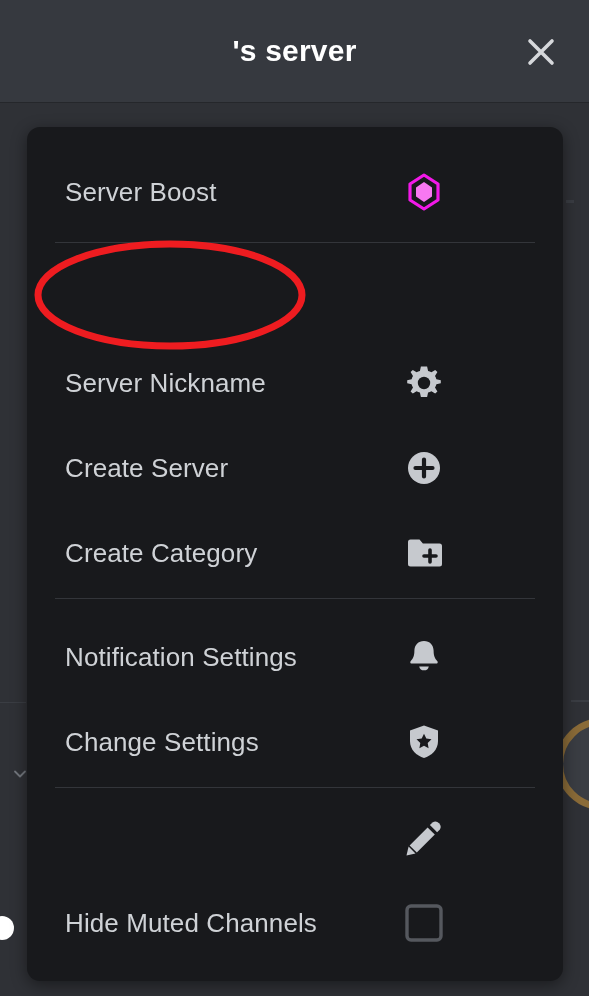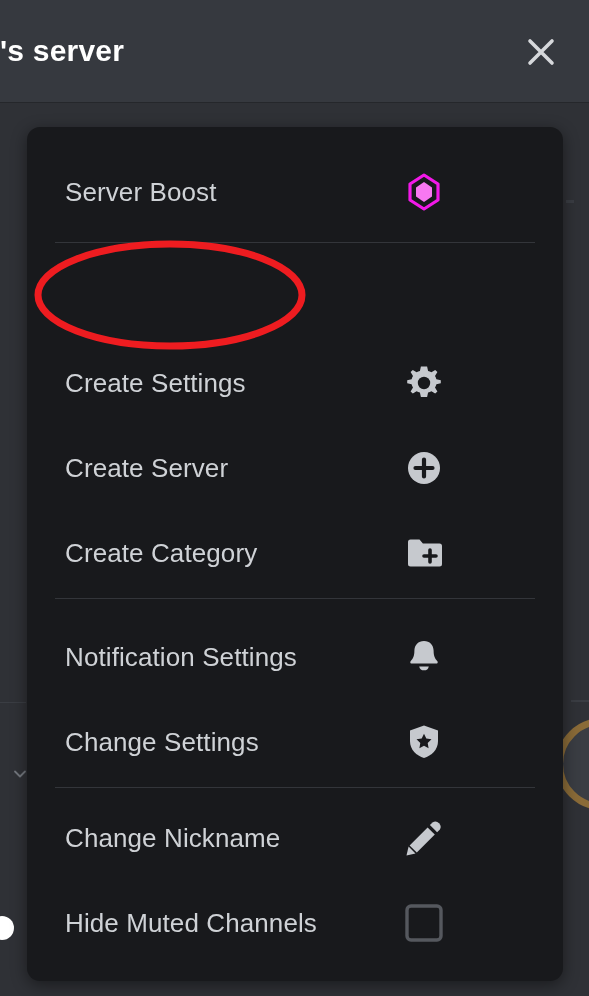--- a/index.html
+++ b/index.html
@@ -101,21 +101,21 @@
     height: 103px;
     background: #36393f;
     border-bottom: 1px solid #25272b;
     box-sizing: border-box;
   }
   .header-title {
     position: absolute;
     left: 0;
     right: 0;
     top: 31px;
-    text-align: left;
+    text-align: center;
     color: #ffffff;
     font-size: 30px;
     font-weight: 700;
     letter-spacing: 0.2px;
     line-height: 40px;
   }
   .header-close {
     position: absolute;
     right: 26px;
     top: 30px;
@@ -230,21 +230,21 @@
       <span class="menu-icon">
         <svg width="34" height="38" viewBox="0 0 34 38" aria-hidden="true">
           <path d="M17 2 L31 11 L31 27 L17 36 L3 27 L3 11 Z" fill="none" stroke="#f218e8" stroke-width="3.2" stroke-linejoin="round"></path>
           <path d="M17 9 L25 14.5 L25 23.5 L17 29 L9 23.5 L9 14.5 Z" fill="#f878f2"></path>
         </svg>
       </span>
     </div>
 
 
     <div class="menu-item" style="top:223px">
-      <span class="menu-label">Create Settings</span>
+      <span class="menu-label">Server Nickname</span>
       <span class="menu-icon">
         <svg width="36" height="36" viewBox="0 0 36 36" aria-hidden="true">
           <path fill="#c6c9ce" d="M18 1.5 l3.1 0 1 4.4 a12.7 12.7 0 0 1 3.3 1.4 l3.8 -2.4 2.2 2.2 -2.4 3.8 a12.7 12.7 0 0 1 1.4 3.3 l4.4 1 0 3.1 -4.4 1 a12.7 12.7 0 0 1 -1.4 3.3 l2.4 3.8 -2.2 2.2 -3.8 -2.4 a12.7 12.7 0 0 1 -3.3 1.4 l-1 4.4 -3.1 0 -3.1 0 -1 -4.4 a12.7 12.7 0 0 1 -3.3 -1.4 l-3.8 2.4 -2.2 -2.2 2.4 -3.8 a12.7 12.7 0 0 1 -1.4 -3.3 l-4.4 -1 0 -3.1 4.4 -1 a12.7 12.7 0 0 1 1.4 -3.3 l-2.4 -3.8 2.2 -2.2 3.8 2.4 a12.7 12.7 0 0 1 3.3 -1.4 l1 -4.4 z"></path>
           <circle cx="18" cy="18" r="6.2" fill="#18191c"></circle>
         </svg>
       </span>
     </div>
 
     <div class="menu-item" style="top:308px">
       <span class="menu-label">Create Server</span>
@@ -280,21 +280,20 @@
       <span class="menu-label">Change Settings</span>
       <span class="menu-icon">
         <svg width="32" height="36" viewBox="0 0 32 36" aria-hidden="true">
           <path fill="#c6c9ce" d="M16 1.5 L30 6.5 L30 17 c0 9 -6.5 14.6 -14 17 -7.5 -2.4 -14 -8 -14 -17 L2 6.5 Z"></path>
           <path fill="#18191c" d="M16 9.8 l2.3 4.7 5.2 0.8 -3.8 3.7 0.9 5.2 -4.6 -2.5 -4.6 2.5 0.9 -5.2 -3.8 -3.7 5.2 -0.8 z"></path>
         </svg>
       </span>
     </div>
 
     <div class="menu-item" style="top:678px">
-      <span class="menu-label">Change Nickname</span>
       <span class="menu-icon">
         <svg width="36" height="36" viewBox="0 0 36 36" aria-hidden="true">
           <path fill="#c6c9ce" d="M26.5 2.5 a5.2 5.2 0 0 1 7.2 7.2 l-2.6 2.6 -7.2 -7.2 z"></path>
           <path fill="#c6c9ce" d="M21.6 7.4 l7.2 7.2 -18 18 -7.2 -7.2 z"></path>
           <path fill="#c6c9ce" d="M2.6 26.6 l6.9 6.9 -9 2.1 z"></path>
         </svg>
       </span>
     </div>
 
     <div class="menu-item" style="top:763px">

